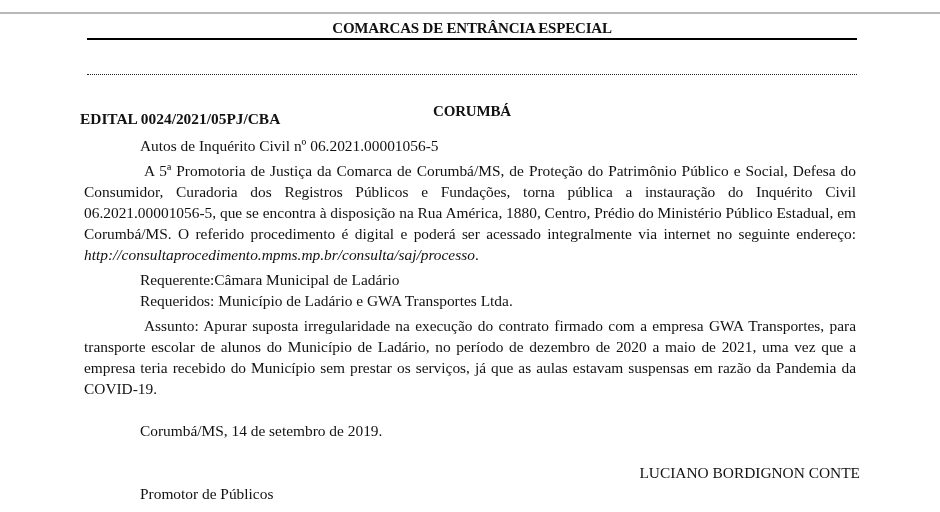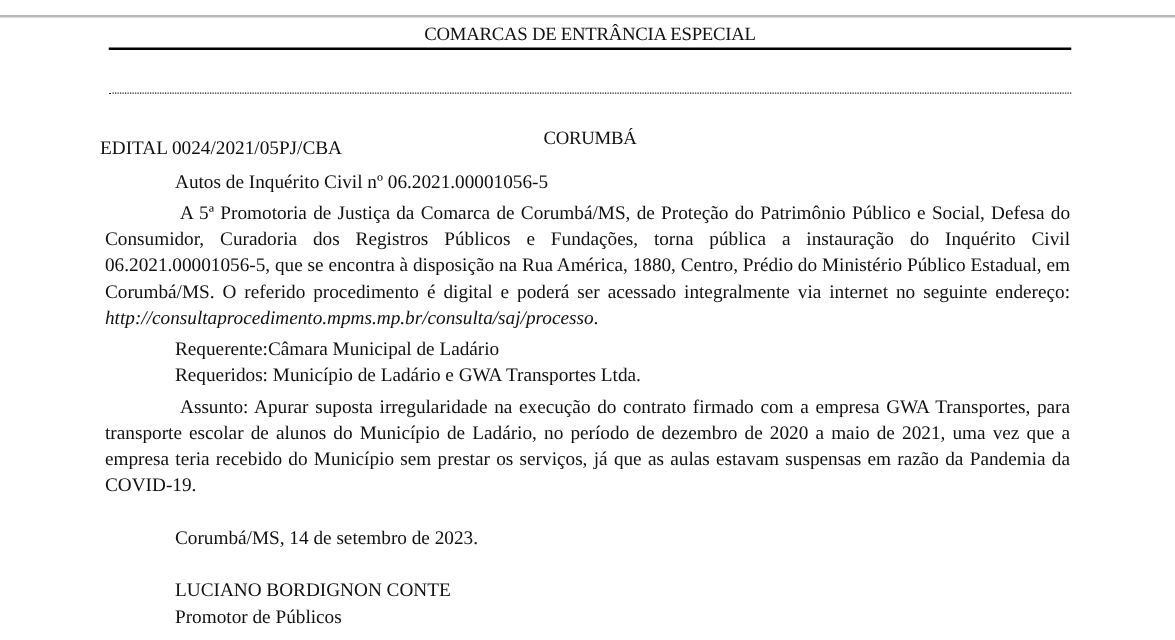--- a/index.html
+++ b/index.html
@@ -21,21 +21,21 @@
       top: 12px;
       width: 940px;
       height: 2px;
       background: #b8b8b8;
     }
     .section-header {
       position: absolute;
       left: 87px;
       width: 770px;
       text-align: center;
-      font-weight: normal;
+      font-weight: bold;
       font-size: 15px;
       letter-spacing: -0.2px;
     }
     .section-title { top: 20px; }
     .section-subtitle { top: 55px; margin-top: 48px; }
     .solid-rule {
       position: absolute;
       left: 87px;
       top: 38px;
       width: 770px;
@@ -52,21 +52,21 @@
     }
     .doc-body {
       position: absolute;
       left: 80px;
       top: 108px;
       width: 780px;
       font-size: 15.4px;
       line-height: 21px;
     }
     .edital-title {
-      font-weight: normal;
+      font-weight: bold;
       margin-bottom: 6px;
     }
     .autos-title {
       font-weight: normal;
       padding-left: 60px;
     }
     .para {
       text-align: justify;
       text-indent: 60px;
       margin: 4px;
@@ -77,20 +77,21 @@
     .url {
       font-style: italic;
     }
     .date-line {
       padding-left: 60px;
       margin-top: 21px;
     }
     .signature-name {
       padding-left: 60px;
       margin-top: 21px;
+      text-align: right;
     }
     .signature-role {
       padding-left: 60px;
     }
   </style>
 </head>
 <body>
 
 <div class="top-rule"></div>
 
@@ -106,18 +107,18 @@
   <div class="autos-title">Autos de Inquérito Civil nº 06.2021.00001056-5</div>
 
   <p class="para"><span>A 5ª Promotoria de Justiça da Comarca de Corumbá/MS, de Proteção do Patrimônio Público e Social, Defesa do Consumidor, Curadoria dos Registros Públicos e Fundações, torna pública a instauração do Inquérito Civil 06.2021.00001056-5, que se encontra à disposição na Rua América, 1880, Centro, Prédio do Ministério Público Estadual, em Corumbá/MS. O referido procedimento é digital e poderá ser acessado integralmente via internet  no seguinte endereço: </span><span class="url">http://consultaprocedimento.mpms.mp.br/consulta/saj/processo</span><span>.</span></p>
 
   <div class="field-line">Requerente:Câmara Municipal de Ladário</div>
 
   <div class="field-line">Requeridos: Município de Ladário e GWA Transportes Ltda.</div>
 
   <p class="para">Assunto: Apurar suposta irregularidade na execução do contrato firmado com a empresa GWA Transportes, para transporte escolar de alunos do Município de Ladário, no período de dezembro de 2020 a maio de 2021, uma vez que a empresa teria recebido do Município sem prestar os serviços, já que as aulas estavam suspensas em razão da Pandemia da COVID-19.</p>
 
-  <div class="date-line">Corumbá/MS, 14 de setembro de 2023.</div>
+  <div class="date-line">Corumbá/MS, 14 de setembro de 2019.</div>
 
   <div class="signature-name">LUCIANO BORDIGNON CONTE</div>
 
   <div class="signature-role">Promotor de Públicos</div>
 </div>
 
 </body></html>

